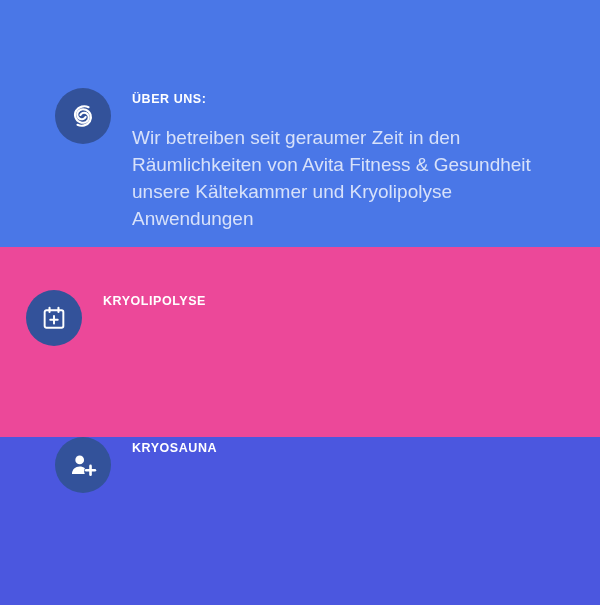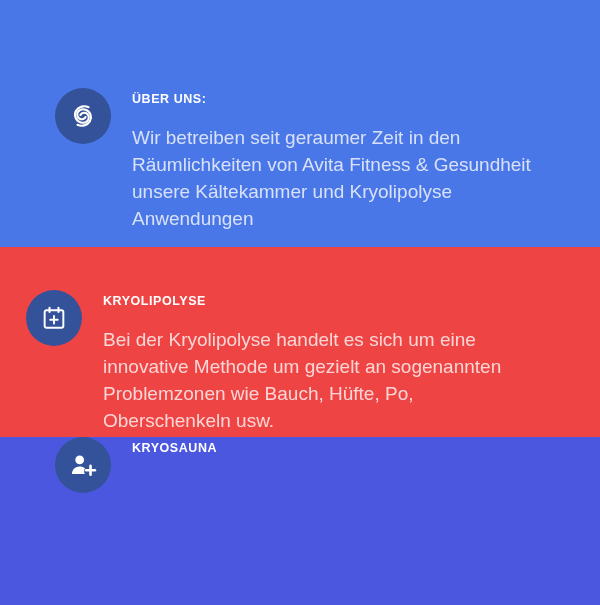--- a/index.html
+++ b/index.html
@@ -109,34 +109,33 @@
           <path d="M9.2 26.8 C14.4 29.4 21.4 27.6 24.4 22.6 C27.6 17.2 25.2 10.4 19.4 8.2 C15.6 6.8 11.4 8.2 9.6 11.4 C8.0 14.4 9.2 18.2 12.4 19.6 C15.0 20.7 18.0 19.7 19.2 17.3" stroke="#ffffff" stroke-width="2.6" stroke-linecap="round" fill="none"></path>
         </svg>
       </div>
       <div class="content">
         <h3 class="heading">ÜBER UNS:</h3>
         <p class="body-text">Wir betreiben seit geraumer Zeit in den Räumlichkeiten von Avita Fitness &amp; Gesundheit unsere Kältekammer und Kryolipolyse Anwendungen</p>
       </div>
     </div>
   </section>
 
-  <section class="panel panel-2" style="background: #ef4444; padding-left: 26px;">
+  <section class="panel panel-2" style="background: #ec4899; padding-left: 26px;">
     <div class="panel-inner">
       <div class="icon-badge" style="background: rgb(51, 82, 154);">
         <svg width="26" height="26" viewBox="0 0 32 32" fill="none" aria-hidden="true">
           <rect x="4.5" y="6.5" width="23" height="21.5" rx="2.2" stroke="#ffffff" stroke-width="2.4" fill="none"></rect>
           <path d="M10.5 3.5 v5" stroke="#ffffff" stroke-width="2.6" stroke-linecap="round"></path>
           <path d="M21.5 3.5 v5" stroke="#ffffff" stroke-width="2.6" stroke-linecap="round"></path>
           <path d="M16 13.6 v9.2" stroke="#ffffff" stroke-width="2.4" stroke-linecap="round"></path>
           <path d="M11.4 18.2 h9.2" stroke="#ffffff" stroke-width="2.4" stroke-linecap="round"></path>
         </svg>
       </div>
       <div class="content">
         <h3 class="heading">KRYOLIPOLYSE</h3>
-        <p class="body-text">Bei der Kryolipolyse handelt es sich um eine innovative Methode um gezielt an sogenannten Problemzonen wie Bauch, Hüfte, Po, Oberschenkeln usw.</p>
       </div>
     </div>
   </section>
 
   <section class="panel panel-3" style="background: rgb(75, 87, 223);">
     <div class="panel-inner">
       <div class="icon-badge" style="background: rgb(51, 82, 154);">
         <svg width="28" height="28" viewBox="0 0 32 32" fill="none" aria-hidden="true">
           <circle cx="12.2" cy="10.2" r="5.0" fill="#ffffff"></circle>
           <path d="M3.4 26.2 c0-5.3 3.9-8.6 8.8-8.6 c2.3 0 4.4 0.7 6.0 2.0 c-0.6 1.0-0.9 2.2-0.9 3.4 c0 1.2 0.3 2.3 0.8 3.2 z" fill="#ffffff"></path>

